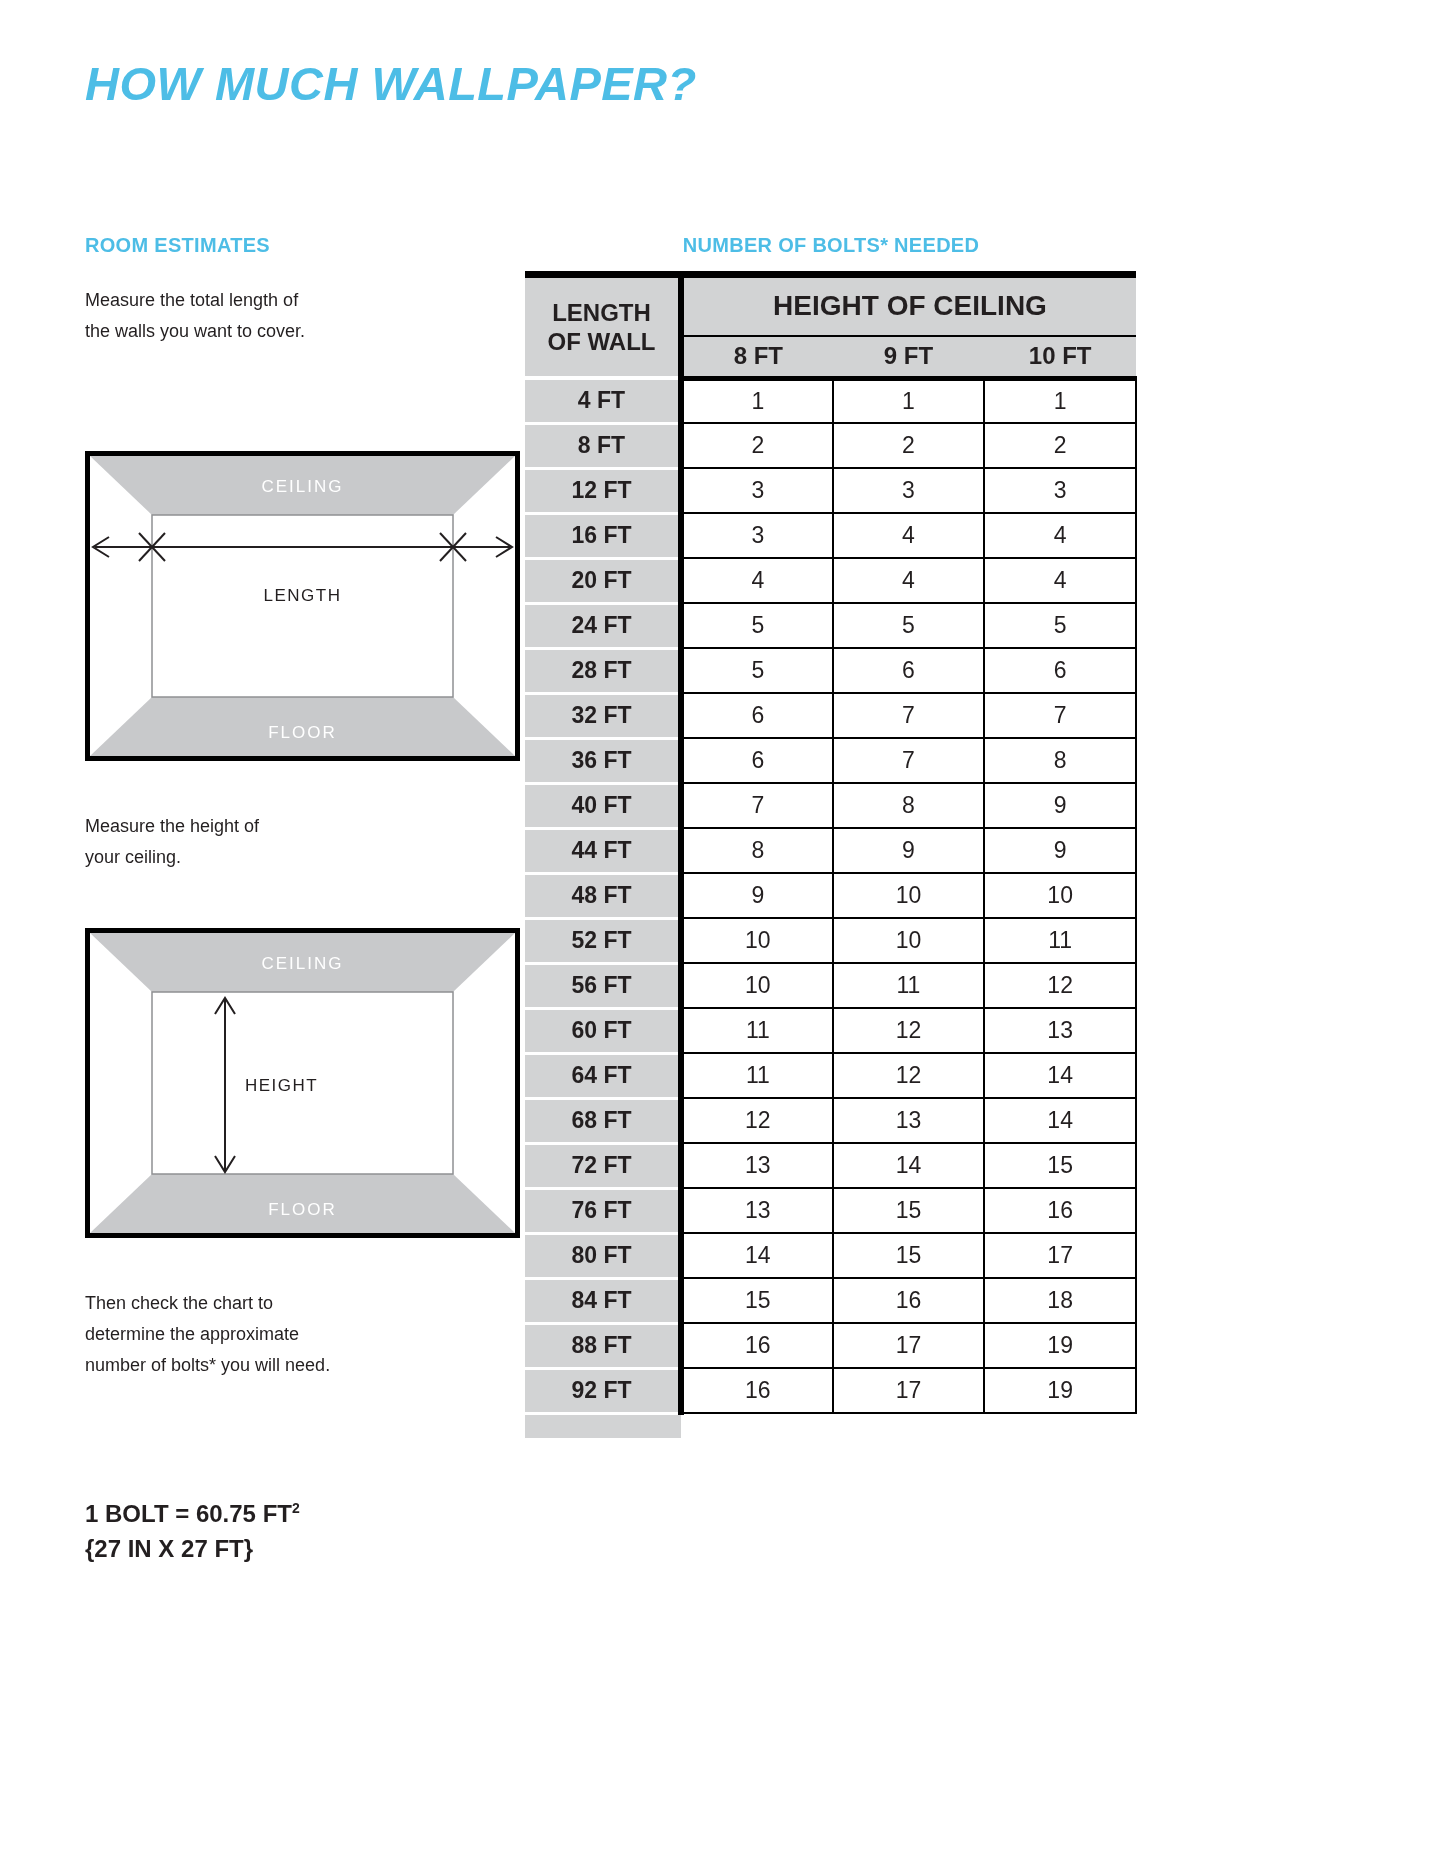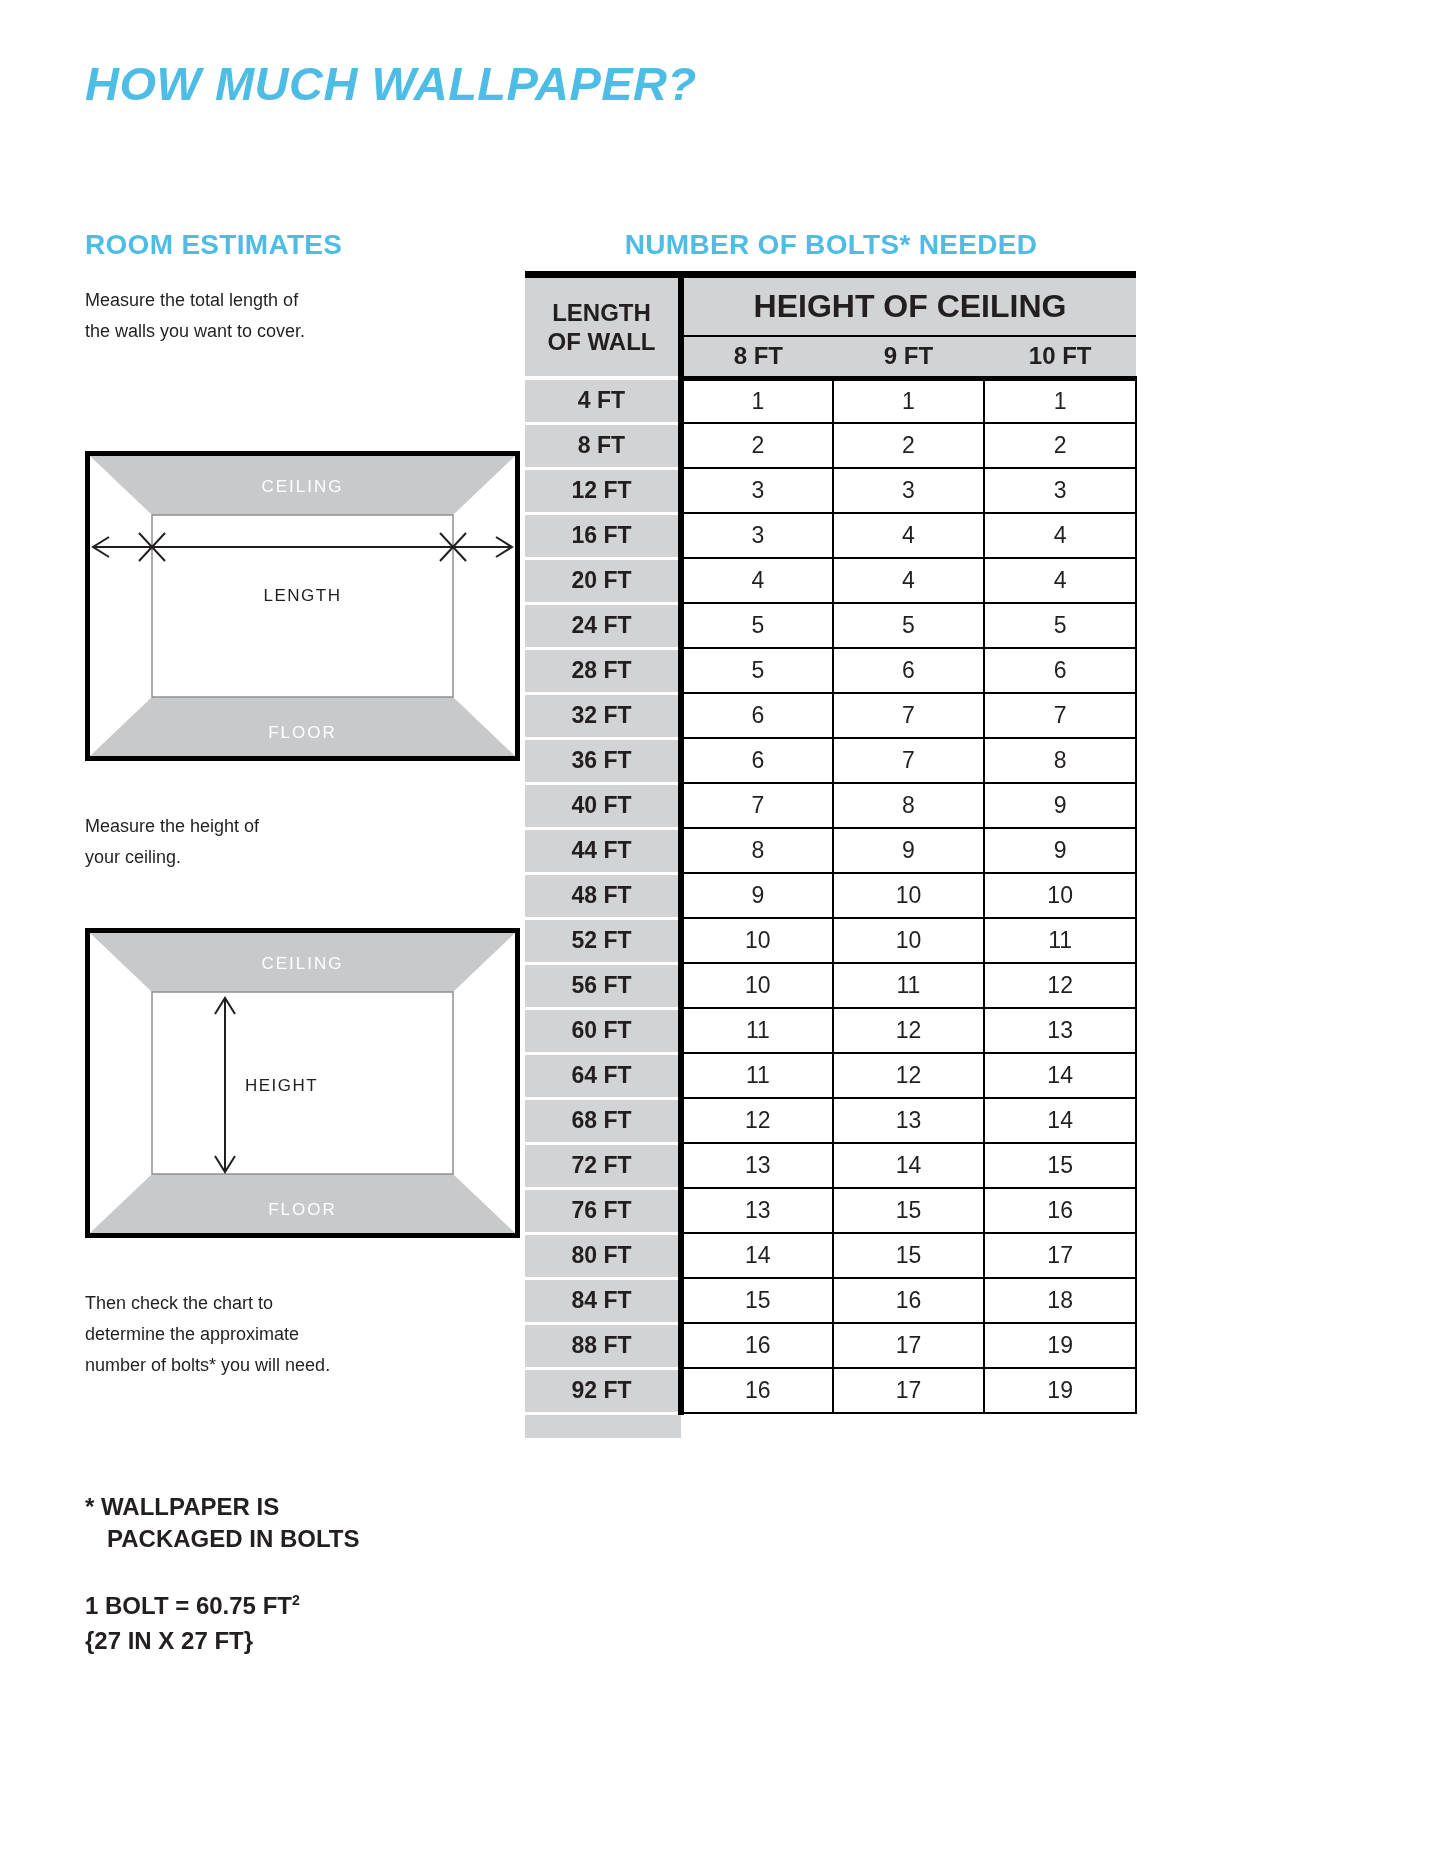--- a/index.html
+++ b/index.html
@@ -13,21 +13,21 @@
   h1.title {
     font-size:47px; font-weight:700; letter-spacing:0.5px;
     color:var(--accent,#4DBDE6); line-height:1.1;font-style:italic;
   }
 
   .columns { display:flex; align-items:flex-start; margin-top:120px; }
   .left-col { flex:0 0 435px; width:435px; }
   .right-col { width:612px; margin-left:5px; }
 
   .section-heading {
-    font-size:28px; font-weight:700; letter-spacing:0.3px;
+    font-size:20px; font-weight:700; letter-spacing:0.3px;
     color:var(--accent,#4DBDE6); line-height:30px;
   }
   .left-col .section-heading { margin-bottom:25px; }
   .right-col .section-heading { text-align:center; margin-bottom:11px; }
 
   .instruction { font-size:18px; line-height:31px; white-space:pre-line; }
   .i1 { margin-bottom:104px; }
   .i2 { margin-bottom:55px; }
   .i3 { margin-bottom:110px; }
 
@@ -54,21 +54,21 @@
   table.bolt-table th, table.bolt-table td { color:var(--ink,#231F20); text-align:center; vertical-align:middle; }
 
   .bolt-table .corner {
     width:156px; background:var(--table-gray,#D2D3D4);
     border-top:7px solid #000; border-right:6px solid #000; border-bottom:4px solid #fff;
     font-size:24px; font-weight:700; line-height:29px; white-space:pre-line;
   }
   .bolt-table .group {
     background:var(--table-gray,#D2D3D4);
     border-top:7px solid #000; border-bottom:2px solid #000;
-    height:62px; font-size:32px; font-weight:700;
+    height:62px; font-size:28px; font-weight:700;
   }
   .bolt-table .ft {
     background:var(--table-gray,#D2D3D4);
     border-bottom:5px solid #000;
     height:42px; font-size:24px; font-weight:700;
   }
   .bolt-table tbody th.len {
     background:var(--table-gray,#D2D3D4);
     border-right:6px solid #000; border-bottom:3px solid #fff;
     height:45px; font-size:23px; font-weight:700;
@@ -129,24 +129,20 @@
           <polyline points="130,86 140,70 150,86"></polyline>
           <polyline points="130,228 140,244 150,228"></polyline>
         </g>
         <text class="measure-label" x="160" y="163" text-anchor="start">HEIGHT</text>
       </svg>
 
       <p class="instruction i3">Then check the chart to
 determine the approximate
 number of bolts* you will need.</p>
 
-      <div class="footnote">
-        <div>* WALLPAPER IS</div>
-        <div class="indent">PACKAGED IN BOLTS</div>
-      </div>
 
       <div class="bolt-spec">
         <div><span>1 BOLT = 60.75 FT</span><sup>2</sup></div>
         <div>{27 IN X 27 FT}</div>
       </div>
     </div>
 
     <div class="right-col">
       <h2 class="section-heading">NUMBER OF BOLTS* NEEDED</h2>
 

